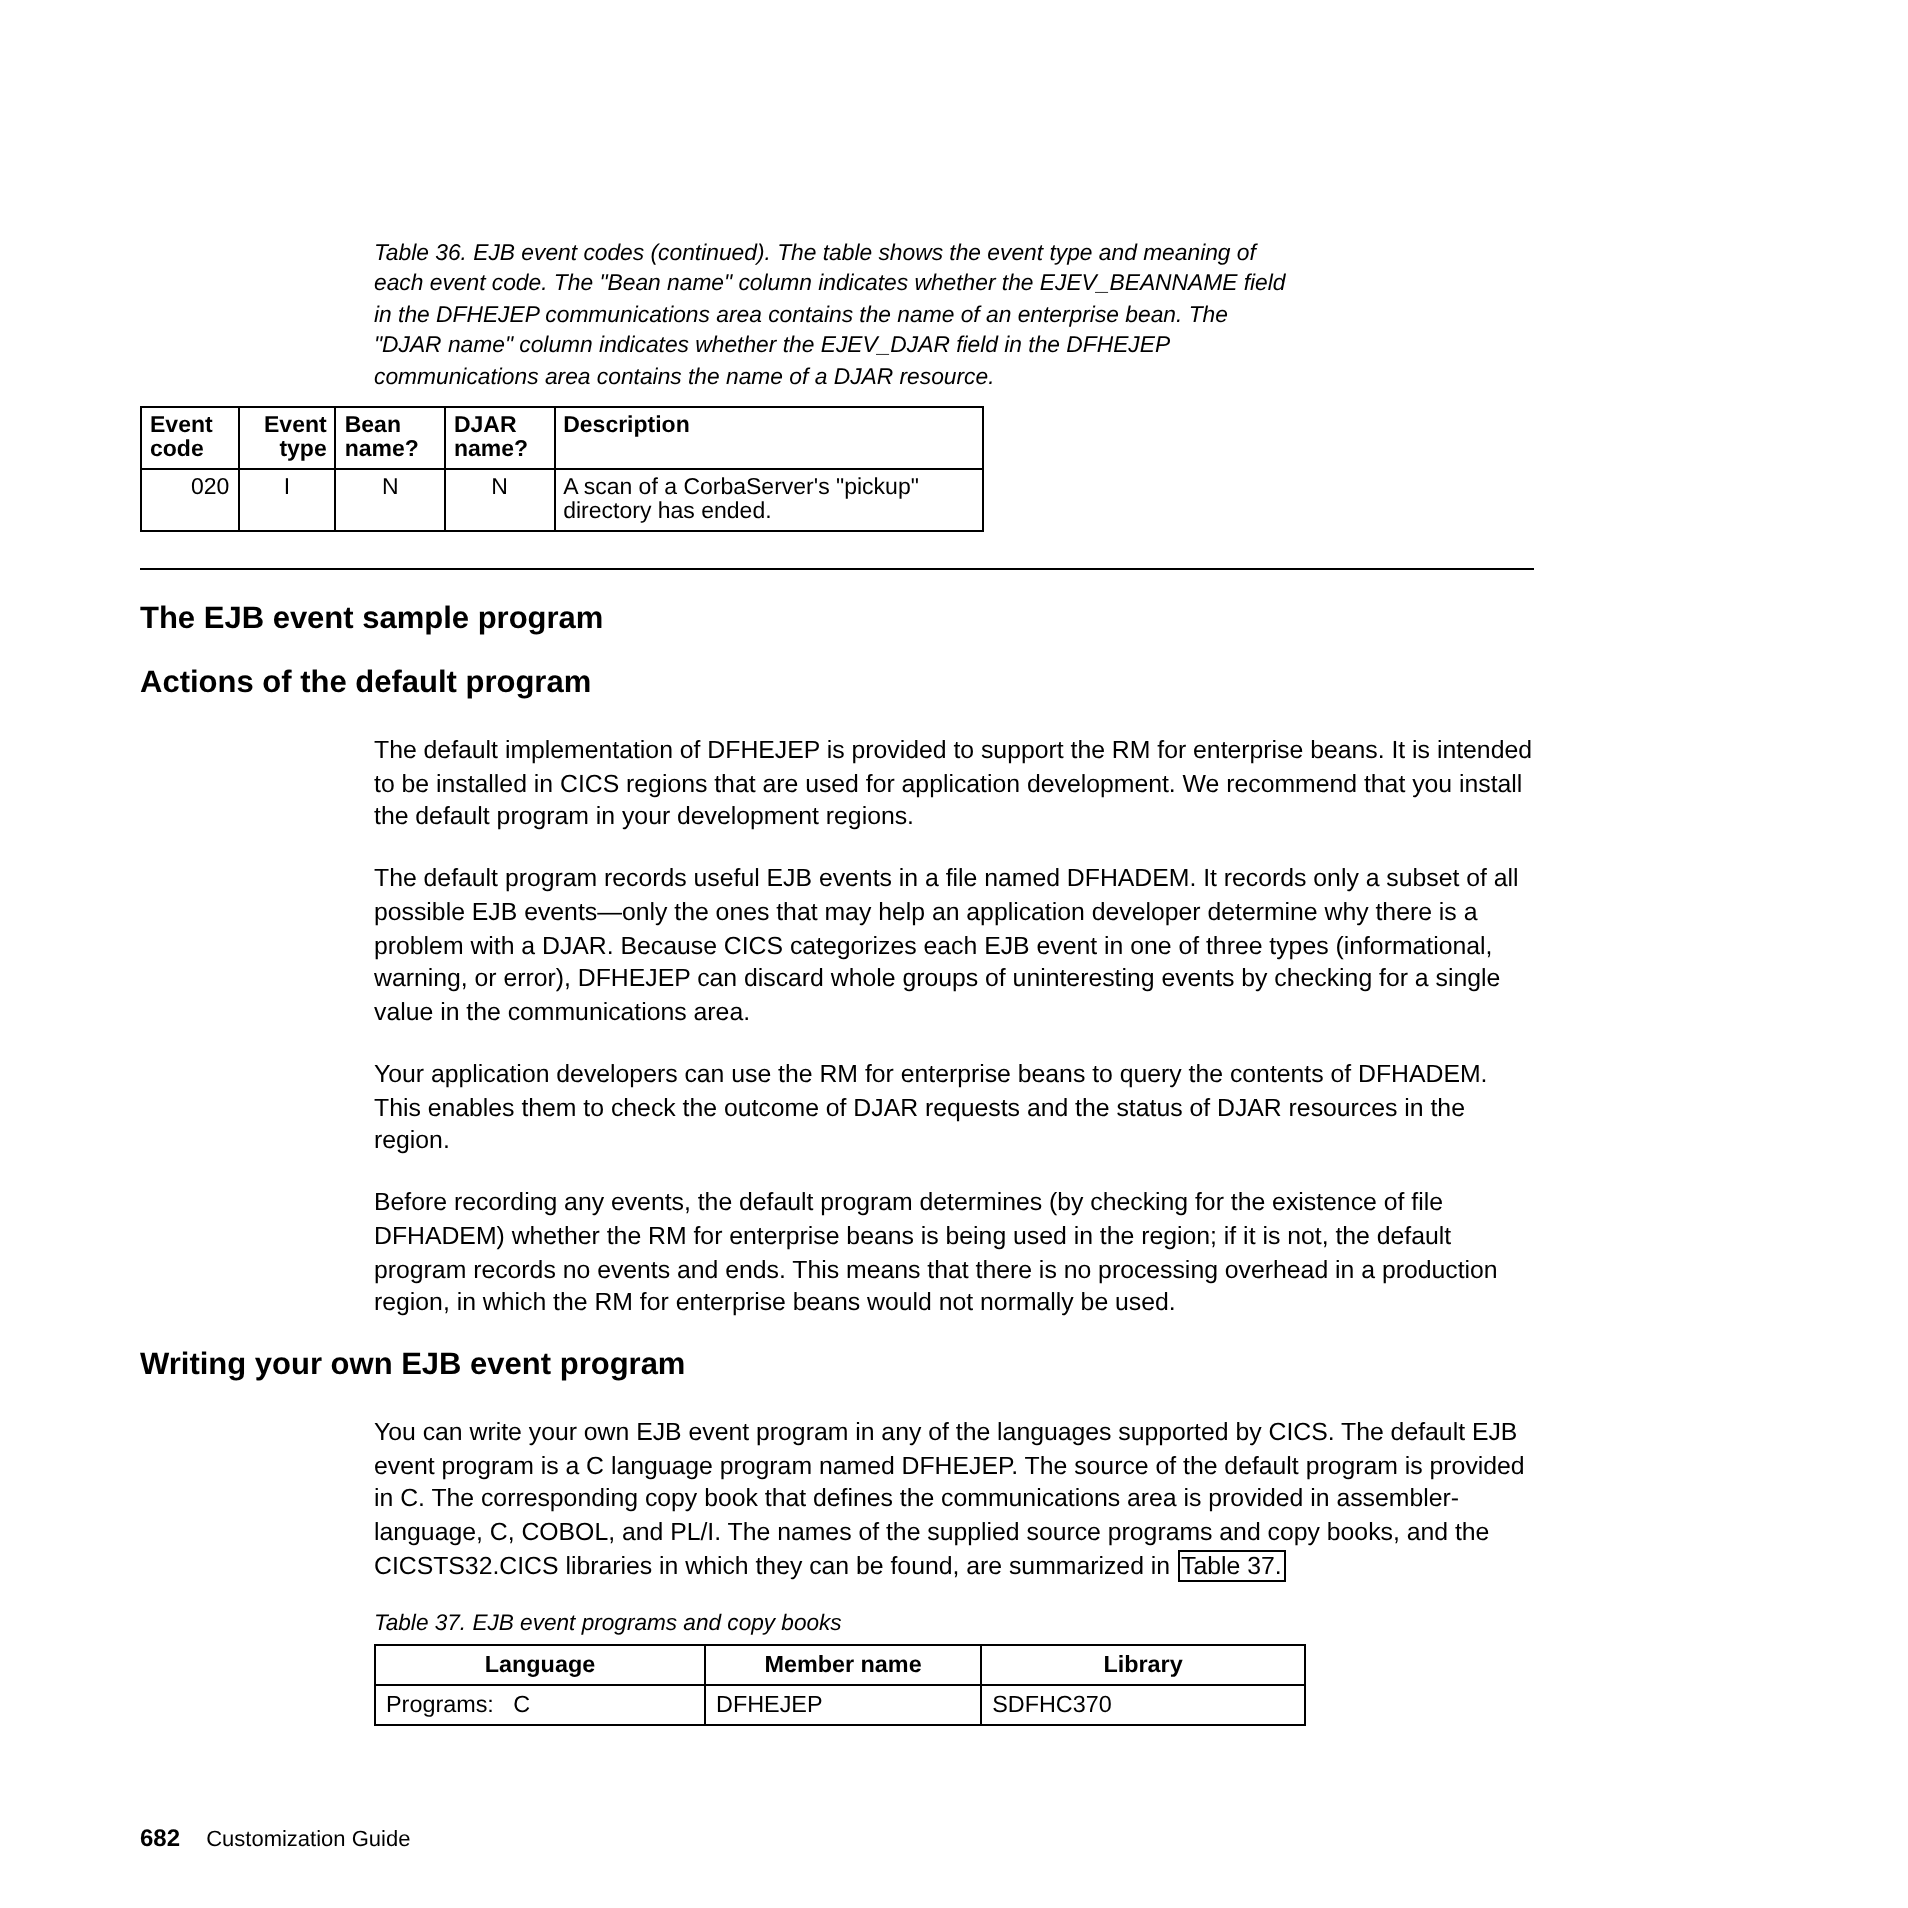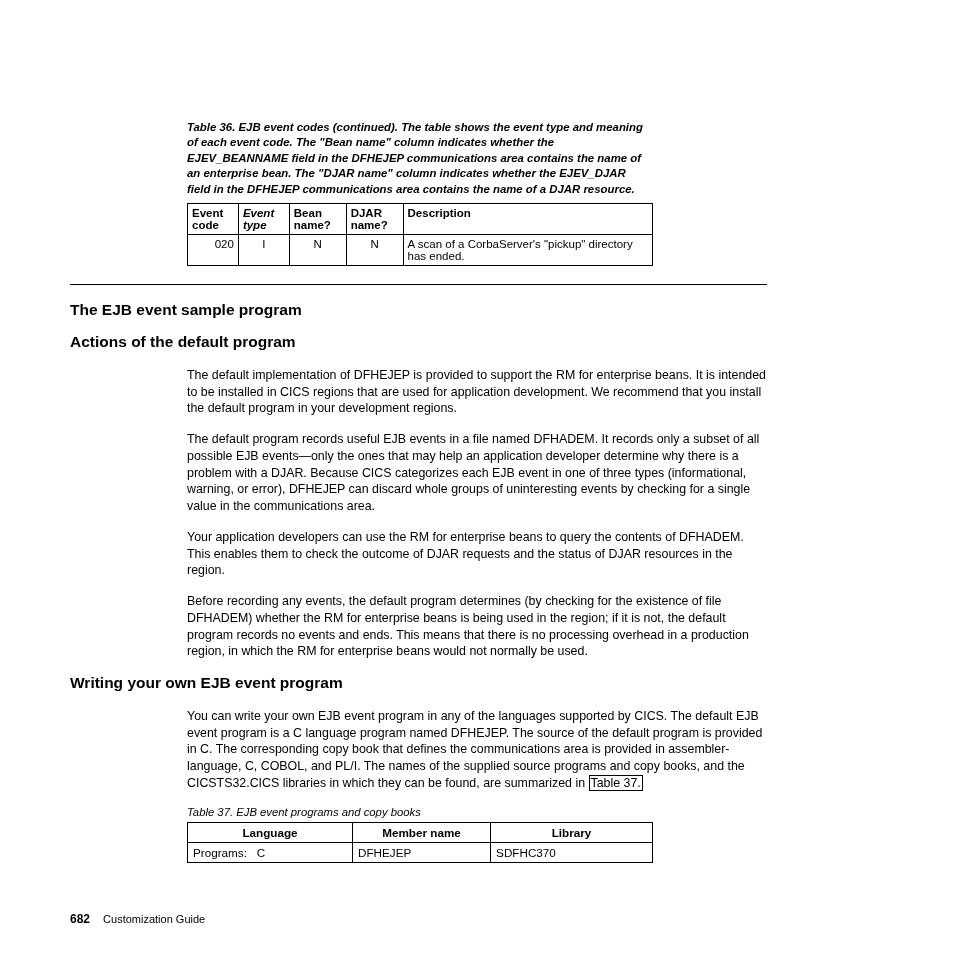--- a/index.html
+++ b/index.html
@@ -20,42 +20,40 @@
     box-sizing: border-box;
     padding: 120px 187px 0 70px;
   }
   .caption {
     font-style: italic;
     font-size: 11.4px;
     line-height: 1.35;
     margin-left: 117px;
     margin-right: 0;
     max-width: 460px;
-    font-weight: bold;
   }
   table.t36 {
     border-collapse: collapse;
-    margin-left: 117px;
     margin-top: 6px;
-    width: 466px;
+    width: 422px;
     font-size: 11.5px;
   }
   table.t36 th, table.t36 td {
     border: 1px solid #000;
     padding: 3px 4px 3px 4px;
     vertical-align: top;
     text-align: left;
   }
   table.t36 th {
     font-weight: bold;
   }
   table.t36 .ec   { width: 42px; text-align: right; }
   table.t36 th.ec { text-align: left; }
   table.t36 .et   { width: 42px; text-align: center; }
-  table.t36 th.et { text-align: left; font-style: italic; }
+  table.t36 th.et { text-align: right; }
   table.t36 .bn   { width: 48px; text-align: center; }
   table.t36 th.bn { text-align: left; }
   table.t36 .dn   { width: 48px; text-align: center; }
   table.t36 th.dn { text-align: left; }
   table.t36 .ds   { width: 242px; }
 
   hr.rule {
     border: none;
     border-top: 1px solid #000;
     margin: 18px 0 16px 0;

